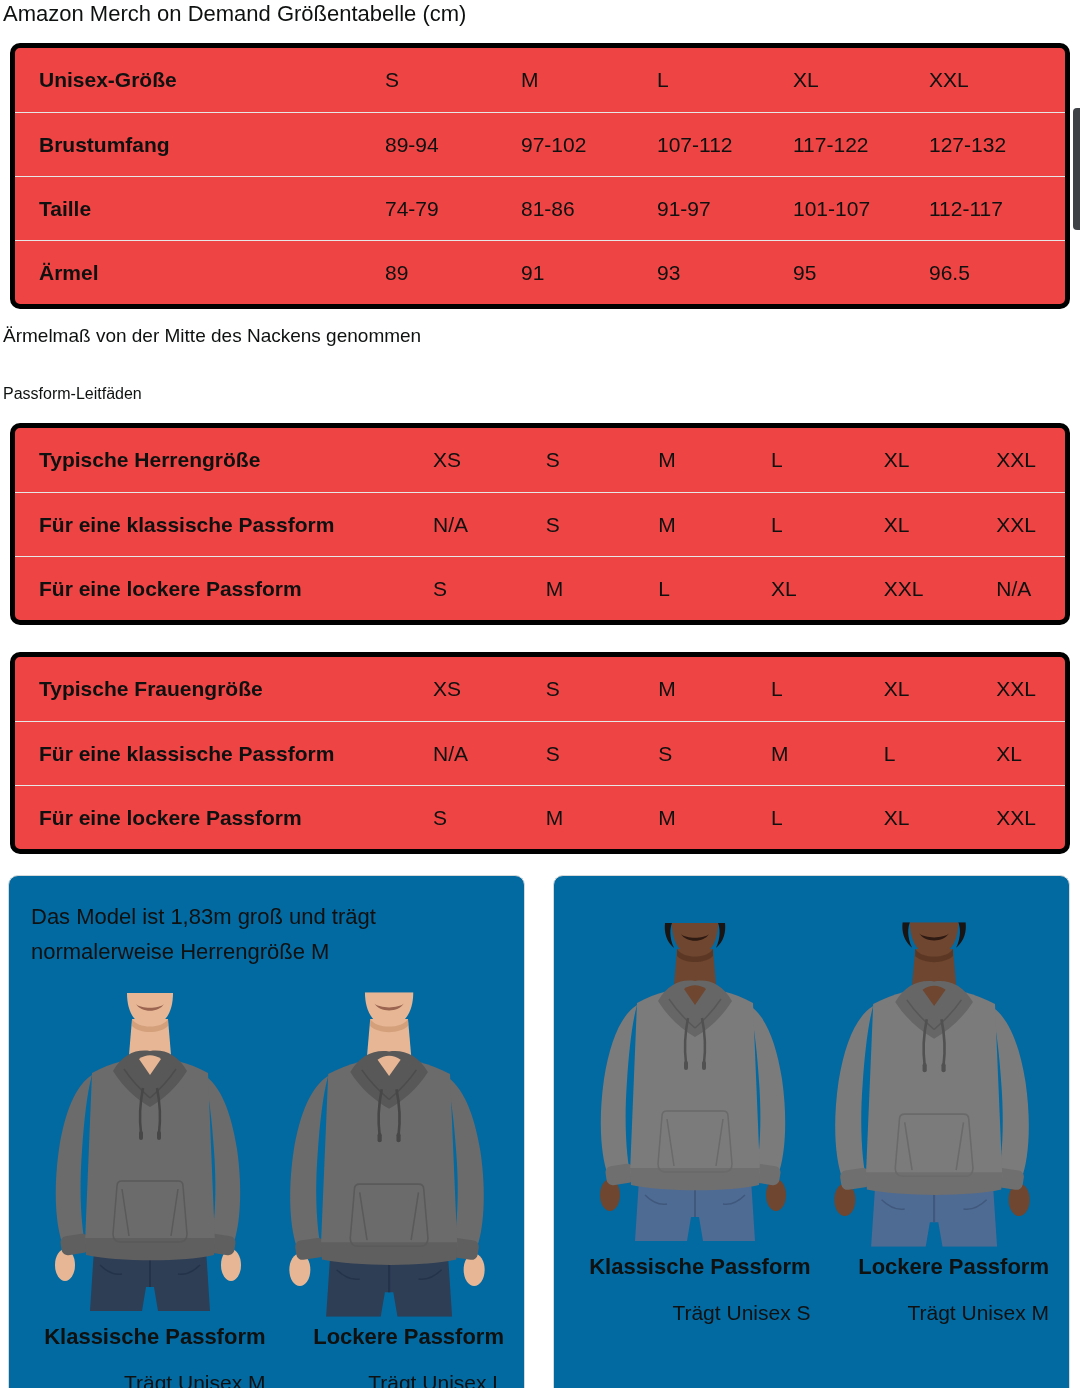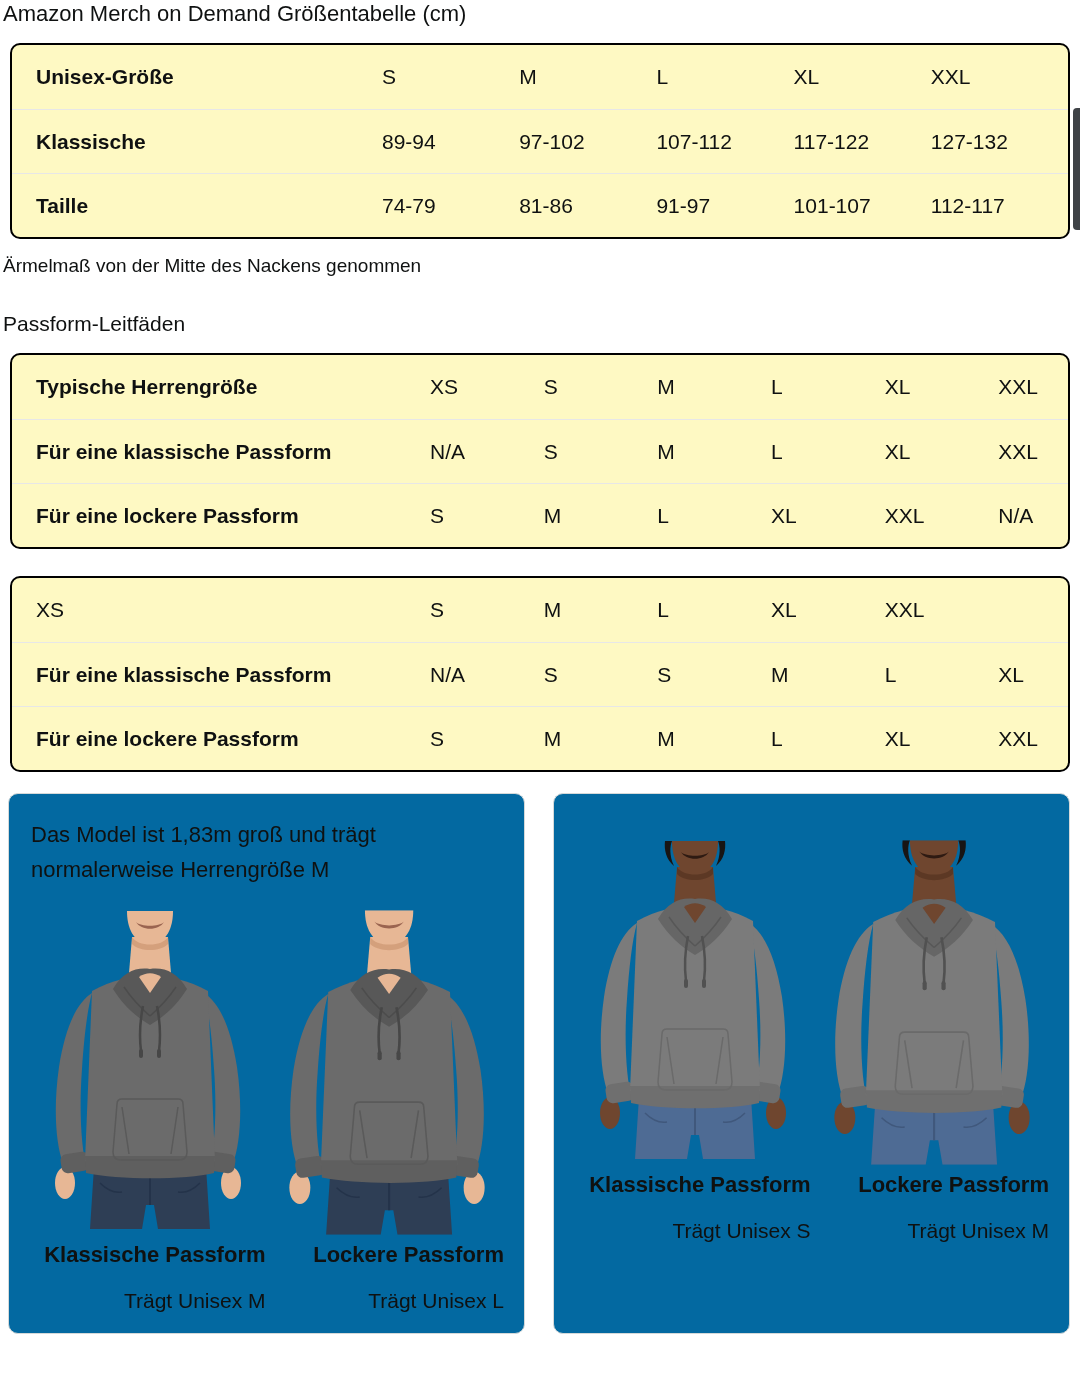--- a/index.html
+++ b/index.html
@@ -4,30 +4,30 @@
 <style>
   * { box-sizing: border-box; }
   html, body { margin: 0; padding: 0; }
   body {
     width: 1080px; height: 1388px; overflow: hidden; position: relative;
     background: #ffffff; color: #0f1111;
     font-family: "Liberation Sans", "DejaVu Sans", sans-serif;
   }
   .page-title { font-size: 22px; font-weight: 400; margin: 1px 0 0 3px; line-height: 26px; }
   .tbl {
-    margin: 16px 10px 0 10px; border: 2px solid #000000; border-radius: 10px;
-    overflow: hidden; background: #fef9c3;
+    margin: 16px 10px 0 10px; border: 5px solid #000000; border-radius: 10px;
+    overflow: hidden; background: #ef4444;
   }
   .t-row { display: grid; min-height: 64px; align-items: center; padding-left: 24px; font-size: 21px; }
   .t-row + .t-row { border-top: 1px solid #e7e7e7; }
   .g6 { grid-template-columns: 346px repeat(5, 1fr); }
   .g7 { grid-template-columns: 350px repeat(6, 1fr); gap: 44px; }
   .lbl { font-weight: 700; padding-right: 8px; }
   .footnote { font-size: 19px; margin: 15px 0 0 3px; line-height: 24px; }
-  .section-heading { font-size: 21px; font-weight: 400; margin: 33px 0 0 3px; line-height: 26px; }
+  .section-heading { font-size: 16px; font-weight: 400; margin: 33px 0 0 3px; line-height: 26px; }
   .tbl.second { margin-top: 16px; }
   .tbl.third { margin-top: 27px; }
   .cards { display: grid; grid-template-columns: 1fr 1fr; gap: 28px; margin: 21px 10px 0 8px; }
   .card { border: 1px solid #d5d9d9; border-radius: 10px; padding: 23px 20px 20px 22px; background: #0369a1; }
   .card-desc { font-size: 22px; line-height: 35px; margin: 0; }
   .photos { display: grid; grid-template-columns: 1fr 1fr; gap: 4px; margin-top: 24px; justify-items: center; }
   figure { margin: 0; }
   svg.photo { width: 224px; height: 318px; display: block; }
   svg.photo.loose { transform: scale(1.05, 1.02); transform-origin: 50% 10%; }
   .captions { display: grid; grid-template-columns: 1fr 1fr; gap: 4px; text-align: right; margin-top: 12px; }
@@ -116,35 +116,43 @@
 <div class="tbl">
   <div class="t-row g6">
     <div class="lbl">Unisex-Größe</div>
     <div>S</div>
     <div>M</div>
     <div>L</div>
     <div>XL</div>
     <div>XXL</div>
   </div>
   <div class="t-row g6">
-    <div class="lbl">Klassische</div>
+    <div class="lbl">Brustumfang</div>
     <div>89-94</div>
     <div>97-102</div>
     <div>107-112</div>
     <div>117-122</div>
     <div>127-132</div>
   </div>
   <div class="t-row g6">
     <div class="lbl">Taille</div>
     <div>74-79</div>
     <div>81-86</div>
     <div>91-97</div>
     <div>101-107</div>
     <div>112-117</div>
   </div>
+  <div class="t-row g6">
+    <div class="lbl">Ärmel</div>
+    <div>89</div>
+    <div>91</div>
+    <div>93</div>
+    <div>95</div>
+    <div>96.5</div>
+  </div>
 </div>
 
 <p class="footnote">Ärmelmaß von der Mitte des Nackens genommen</p>
 
 <h2 class="section-heading">Passform-Leitfäden</h2>
 
 <div class="tbl second">
   <div class="t-row g7">
     <div class="lbl">Typische Herrengröße</div>
     <div>XS</div>
@@ -169,20 +177,21 @@
     <div>M</div>
     <div>L</div>
     <div>XL</div>
     <div>XXL</div>
     <div>N/A</div>
   </div>
 </div>
 
 <div class="tbl third">
   <div class="t-row g7">
+    <div class="lbl">Typische Frauengröße</div>
     <div>XS</div>
     <div>S</div>
     <div>M</div>
     <div>L</div>
     <div>XL</div>
     <div>XXL</div>
   </div>
   <div class="t-row g7">
     <div class="lbl">Für eine klassische Passform</div>
     <div>N/A</div>

